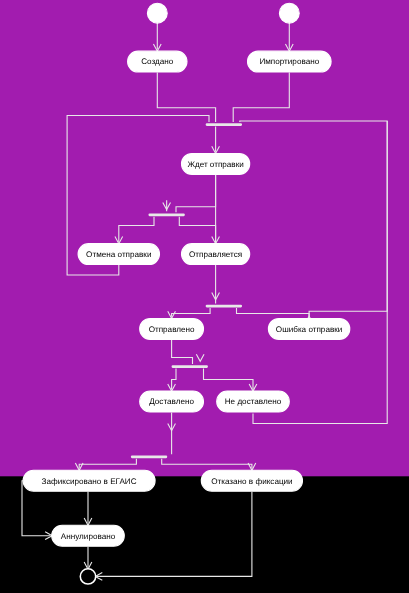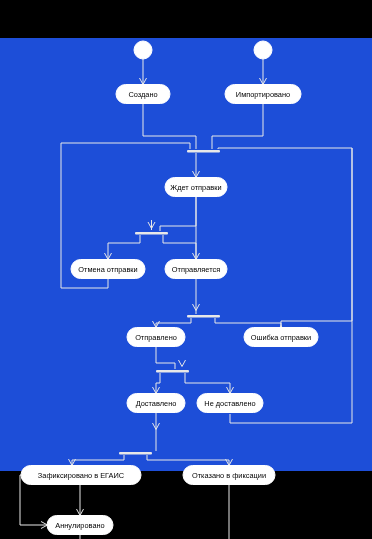--- a/index.html
+++ b/index.html
@@ -10,22 +10,21 @@
   body {
     width: 372px;
     height: 539px;
     font-family: "Liberation Sans", sans-serif;
     overflow: hidden;
   }
   #diagram-root {
     position: relative;
     width: 372px;
     height: 433px;
-    background: #1d4ed8;
-    margin-top: 38px;
+    background: #a21caf;
   }
   svg#state-diagram {
     display: block;
     width: 372px;
     height: 539px;
   }
   .edge {
     stroke: #e8e8e8;
     stroke-width: 1;
     fill: none;

